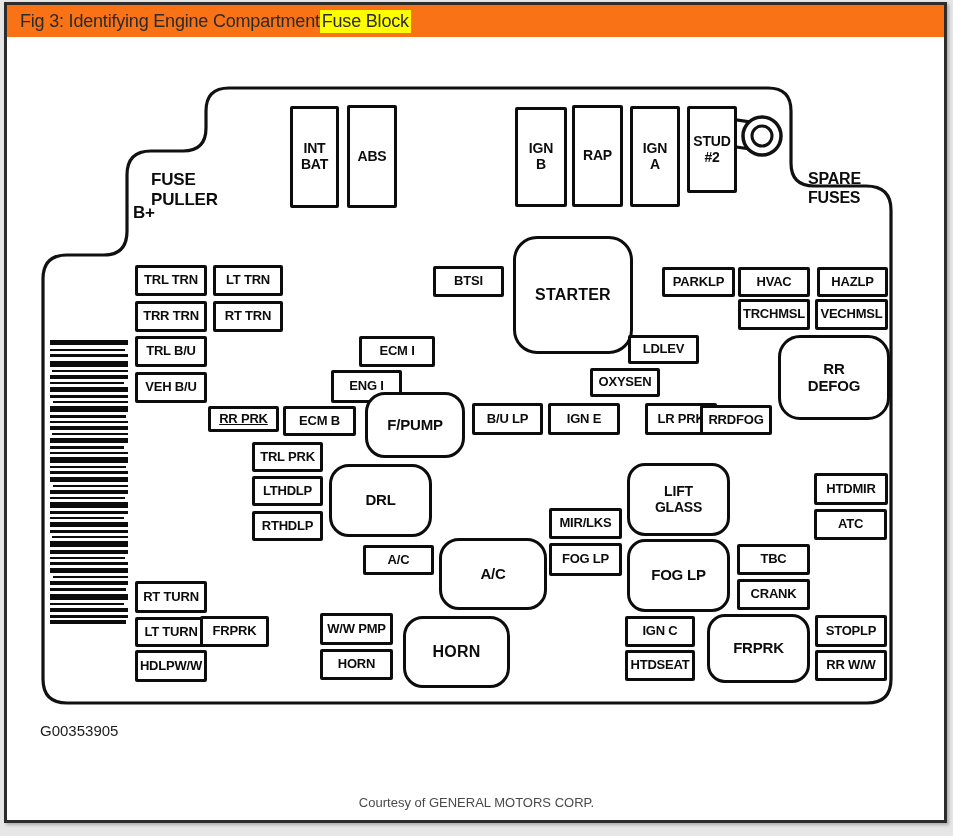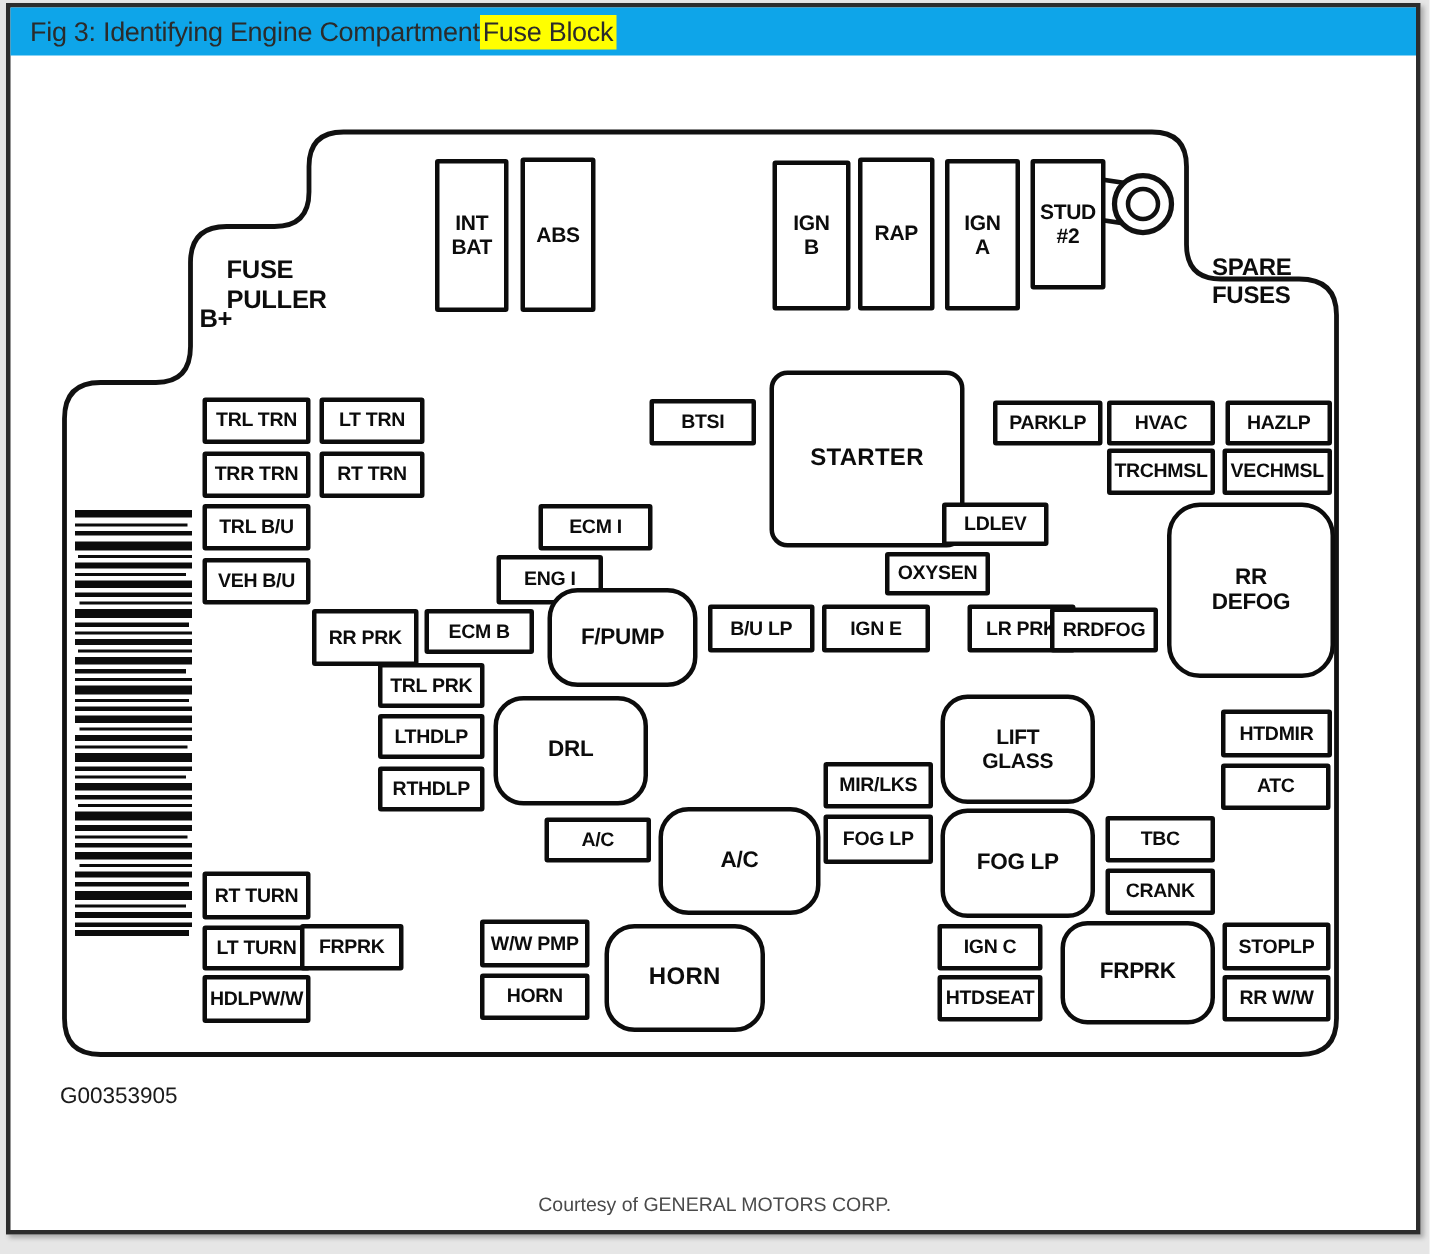--- a/index.html
+++ b/index.html
@@ -7,21 +7,21 @@
     width:953px;height:836px;position:relative;overflow:hidden;
     background:#e6e6e6;
     font-family:"Liberation Sans",sans-serif;
   }
   .panel{
     position:absolute;left:4px;top:2px;right:6px;bottom:13px;
     background:#ffffff;border:3px solid #2c2c2c;z-index:0;
     box-shadow:2px 2px 3px rgba(0,0,0,0.25);
   }
   .titlebar{
-    height:32px;background:#0ea5e9;display:flex;align-items:center;
+    height:32px;background:#f97316;display:flex;align-items:center;
     padding-left:13px;font-size:18px;color:#2b2b2b;letter-spacing:-0.2px;
   }
   .titlebar .hl{background:#ffff00;padding:1px 2px;}
   .stage{position:absolute;left:0;top:0;width:953px;height:836px;z-index:1;}
   .stage svg{position:absolute;left:0;top:0;}
   .fuse{
     position:absolute;box-sizing:border-box;border:3px solid #0c0c0c;border-radius:2px;
     background:#fff;display:flex;align-items:center;justify-content:center;
     text-align:center;font-weight:bold;font-size:13px;color:#0c0c0c;
     white-space:pre-line;line-height:1.12;letter-spacing:-0.2px;
@@ -121,35 +121,35 @@
 #2</div>
 
   <div class="fuse" style="left:135px;top:265px;width:72px;height:31px;">TRL TRN</div>
   <div class="fuse" style="left:213px;top:265px;width:70px;height:31px;">LT TRN</div>
   <div class="fuse" style="left:135px;top:301px;width:72px;height:31px;">TRR TRN</div>
   <div class="fuse" style="left:213px;top:301px;width:70px;height:31px;">RT TRN</div>
   <div class="fuse" style="left:135px;top:336px;width:72px;height:31px;">TRL B/U</div>
   <div class="fuse" style="left:135px;top:372px;width:72px;height:31px;">VEH B/U</div>
 
   <div class="fuse" style="left:433px;top:266px;width:71px;height:31px;">BTSI</div>
-  <div class="fuse r lg" style="left:513px;top:247px;width:130px;height:118px;border-radius:12px;">STARTER</div>
+  <div class="fuse r lg" style="left:513px;top:236px;width:120px;height:118px;border-radius:24px;">STARTER</div>
   <div class="fuse" style="left:662px;top:267px;width:73px;height:30px;">PARKLP</div>
   <div class="fuse" style="left:738px;top:267px;width:72px;height:30px;">HVAC</div>
   <div class="fuse" style="left:817px;top:267px;width:71px;height:30px;">HAZLP</div>
   <div class="fuse" style="left:738px;top:299px;width:72px;height:31px;">TRCHMSL</div>
   <div class="fuse" style="left:815px;top:299px;width:73px;height:31px;">VECHMSL</div>
 
   <div class="fuse" style="left:359px;top:336px;width:76px;height:31px;">ECM I</div>
   <div class="fuse" style="left:287px;top:370px;width:71px;height:33px;margin-left:44px;">ENG I</div>
   <div class="fuse" style="left:628px;top:335px;width:71px;height:29px;">LDLEV</div>
   <div class="fuse" style="left:590px;top:368px;width:70px;height:29px;">OXYSEN</div>
-  <div class="fuse r" style="left:778px;top:335px;width:112px;height:117px;border-radius:22px;">RR
+  <div class="fuse r" style="left:778px;top:335px;width:112px;height:85px;border-radius:22px;">RR
 DEFOG</div>
 
-  <div class="fuse" style="left:208px;top:406px;width:71px;height:38px;">RR PRK</div>
+  <div class="fuse" style="left:208px;top:406px;width:71px;height:26px;text-decoration:underline;">RR PRK</div>
   <div class="fuse" style="left:283px;top:406px;width:73px;height:30px;">ECM B</div>
   <div class="fuse r" style="left:365px;top:392px;width:100px;height:66px;">F/PUMP</div>
   <div class="fuse" style="left:472px;top:403px;width:71px;height:32px;">B/U LP</div>
   <div class="fuse" style="left:548px;top:403px;width:72px;height:32px;">IGN E</div>
   <div class="fuse" style="left:625px;top:403px;width:72px;height:32px;margin-left:20px;">LR PRK</div>
   <div class="fuse" style="left:700px;top:405px;width:72px;height:30px;">RRDFOG</div>
 
   <div class="fuse" style="left:252px;top:442px;width:71px;height:30px;">TRL PRK</div>
   <div class="fuse" style="left:252px;top:476px;width:71px;height:30px;">LTHDLP</div>
   <div class="fuse" style="left:252px;top:511px;width:71px;height:30px;">RTHDLP</div>

